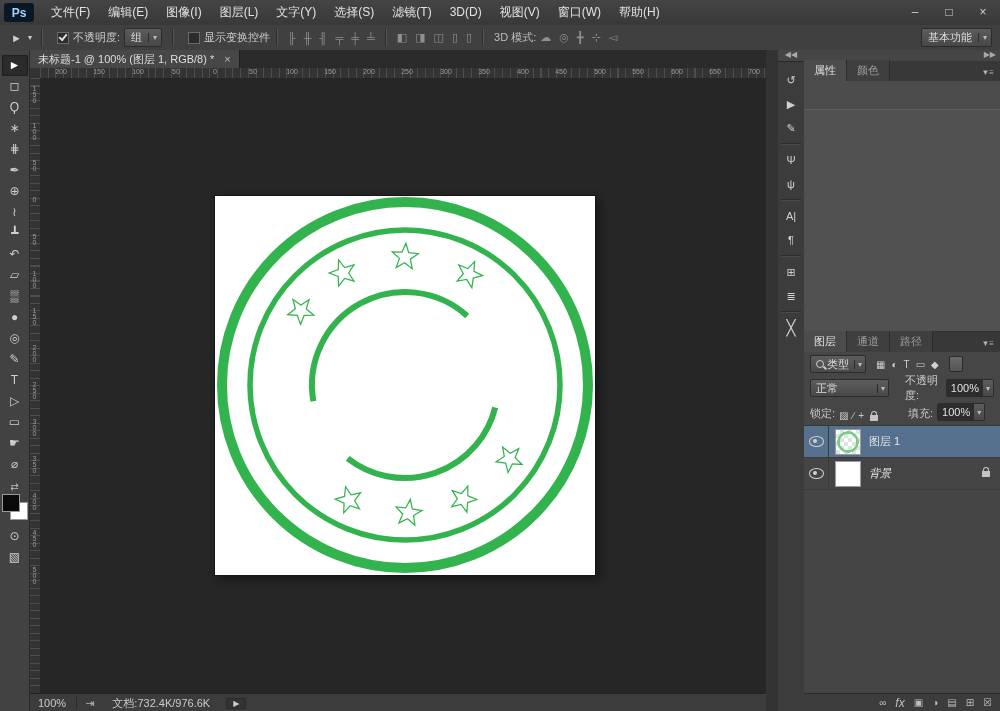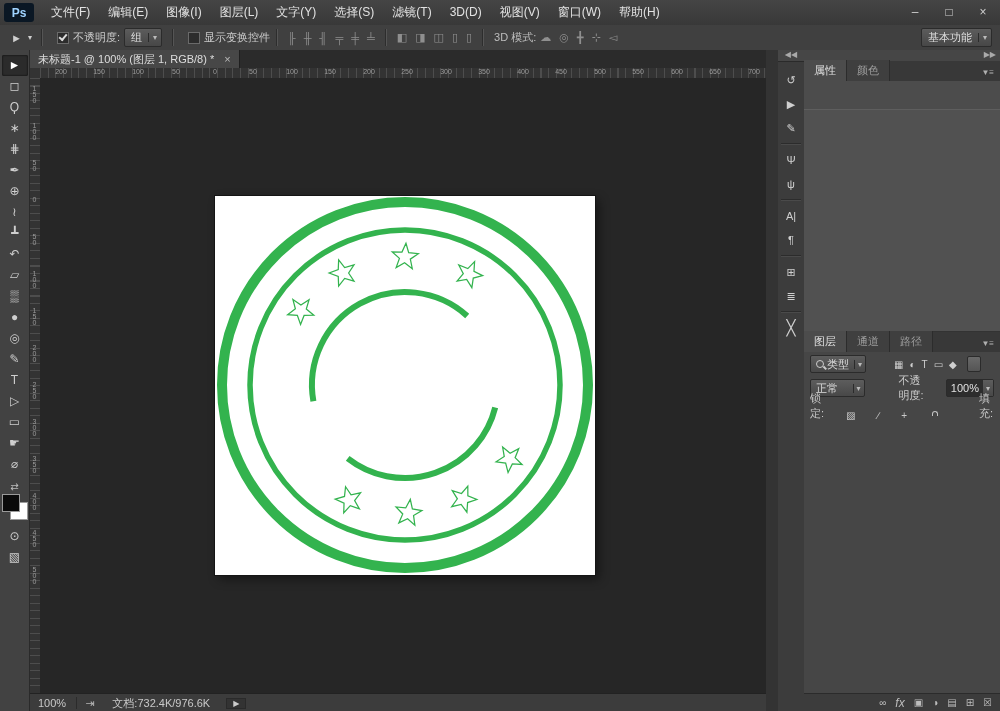--- a/index.html
+++ b/index.html
@@ -72,21 +72,21 @@
   .panels-head{position:absolute;left:0;top:0;width:196px;height:11px;background:#464646;border-bottom:1px solid #2a2a2a;}
   .panels-head span{position:absolute;right:4px;top:0;font-size:8px;color:#aaa;line-height:10px;}
   .panel-tabs{display:flex;height:20px;background:#383838;align-items:flex-end;}
   .ptab{padding:3px 10px;font-size:11px;color:#9b9b9b;background:#3f3f3f;border-right:1px solid #2c2c2c;}
   .ptab.active{background:#4c4c4c;color:#e0e0e0;text-align:center;}
   .ptab-menu{margin-left:auto;font-size:8px;color:#b0b0b0;padding:4px 6px;}
   .props{position:absolute;left:0;top:11px;width:196px;height:270px;background:#4c4c4c;}
   .props-empty{font-size:12px;color:#dcdcdc;padding:8px 10px 6px 10px;border-bottom:1px solid #3a3a3a;}
   .props-body{position:absolute;left:0;top:48px;right:0;bottom:0;background:#515151;border-top:1px solid #5e5e5e;}
   .layerspanel{position:absolute;left:0;top:282px;width:196px;height:379px;background:#464646;}
-  .lp-row{display:flex;align-items:center;height:24px;padding:0 6px;font-size:11px;color:#c9c9c9;gap:22px;}
+  .lp-row{display:flex;align-items:center;height:24px;padding:0 6px;font-size:11px;color:#c9c9c9;gap:4px;}
   .lp-row.lockrow{height:21px;align-items:flex-end;}
   .small-dd{display:inline-flex;align-items:center;background:linear-gradient(#5d5d5d,#484848);
             border:1px solid #2b2b2b;border-radius:2px;height:16px;font-size:11px;color:#ddd;}
   .small-dd .dd-text{padding:0 5px;}
   .small-dd .dd-arr{border-left:1px solid #2b2b2b;padding:0 3px;font-size:8px;color:#bbb;}
   .val-box{display:inline-flex;align-items:center;height:16px;border:1px solid #2b2b2b;border-radius:2px;background:#2d2d2d;}
   .val-box .val{padding:0 4px;font-size:11px;color:#e0e0e0;background:#2d2d2d;}
   .val-box .dd-arr{background:linear-gradient(#5d5d5d,#484848);height:16px;display:flex;align-items:center;padding:0 3px;font-size:8px;color:#bbb;}
   .filt-icons{display:flex;gap:6px;margin-left:6px;color:#cfcfcf;font-size:10px;align-items:center;}
   .toggle{width:12px;height:14px;background:linear-gradient(#6a6a6a,#555);border:1px solid #2b2b2b;border-radius:2px;margin-left:4px;}
@@ -357,20 +357,37 @@
           <span style="font-size:10px">▨</span>
           <span style="font-size:10px">∕</span>
           <span style="font-size:10px">+</span>
           <span class="lock" style="margin-left:2px"></span>
           <span style="margin-left:26px">填充:</span>
           <div class="val-box">
             <span class="val">100%</span>
             <span class="dd-arr">▾</span>
           </div>
         </div>
+        <div class="layer-list">
+          <div class="layer-row selected">
+            <div class="eye-cell">
+                <span class="eye"></span>
+              </div>
+            <div class="thumb stamp-thumb"></div>
+            <span class="layer-name">图层 1</span>
+          </div>
+          <div class="layer-row">
+            <div class="eye-cell">
+                <span class="eye"></span>
+              </div>
+            <div class="thumb white-thumb"></div>
+            <span class="layer-name bg">背景</span>
+            <span class="row-lock lock"></span>
+          </div>
+        </div>
         <div class="lp-bottom">
           <span>∞</span>
           <span class="fx">fx</span>
           <span>▣</span>
           <span>◑</span>
           <span>▤</span>
           <span>⊞</span>
           <span>☒</span>
         </div>
       </div>

